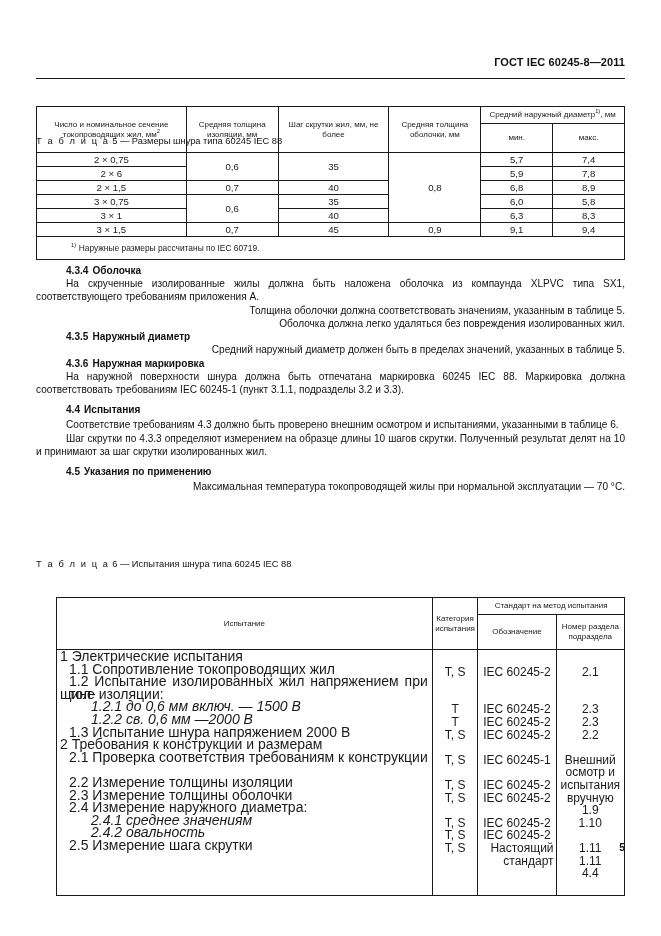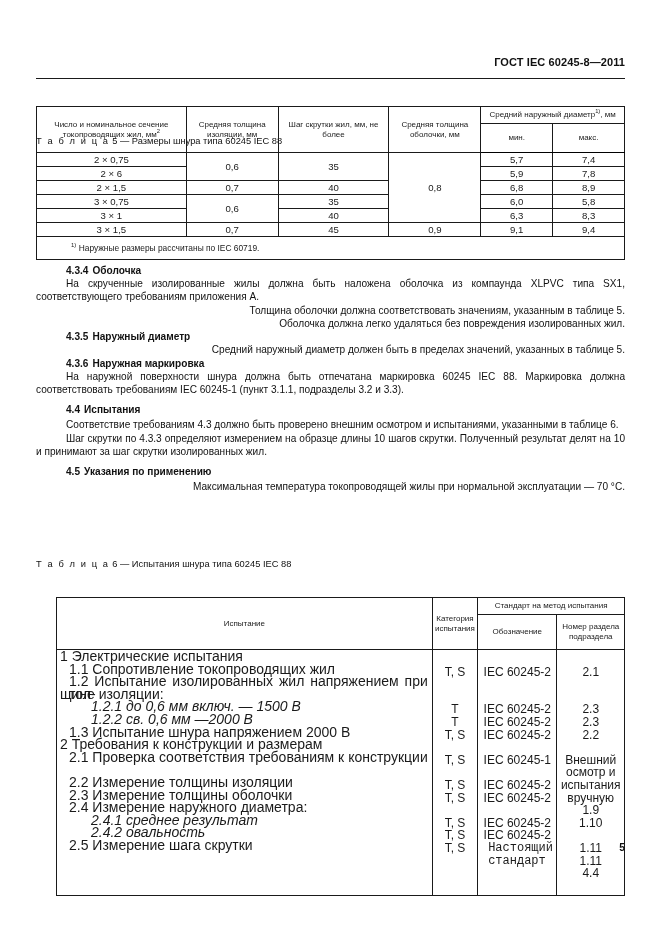--- a/index.html
+++ b/index.html
@@ -146,21 +146,21 @@
   }
   .rowline.blank { visibility: hidden; }
   .ind1 { padding-left: 9px; }
   .ind2 { padding-left: 31px; font-style: italic; }
   .colstack {
     display: block;
     font-size: 12px;
     line-height: 12.6px;
     text-align: center;
   }
-  .colstack.left-al { text-align: left; padding-left: 8px; font-family: Liberation Mono, monospace; }
+  .colstack.left-al { text-align: right; padding-left: 8px; }
 
   
   .pageno {
     position: absolute;
     left: 36px;
     top: 842px;
     width: 589px;
     text-align: right;
     font-size: 10.3px;
     font-weight: bold;
@@ -318,21 +318,21 @@
             <span class="rowline">щине изоляции:</span>
             <span class="rowline ind2">1.2.1 до 0,6 мм включ. — 1500 В</span>
             <span class="rowline ind2">1.2.2 св. 0,6 мм —2000 В</span>
             <span class="rowline ind1">1.3 Испытание шнура напряжением 2000 В</span>
             <span class="rowline">2 Требования к конструкции и размерам</span>
             <span class="rowline ind1">2.1 Проверка соответствия требованиям к конструкции</span>
             <span class="rowline blank">&nbsp;</span>
             <span class="rowline ind1">2.2 Измерение толщины изоляции</span>
             <span class="rowline ind1">2.3 Измерение толщины оболочки</span>
             <span class="rowline ind1">2.4 Измерение наружного диаметра:</span>
-            <span class="rowline ind2">2.4.1 среднее результат</span>
+            <span class="rowline ind2">2.4.1 среднее значениям</span>
             <span class="rowline ind2">2.4.2 овальность</span>
             <span class="rowline ind1">2.5 Измерение шага скрутки</span>
             <span class="rowline blank">&nbsp;</span>
           </td>
         <td class="cell-pad" style="vertical-align:top" id="t6-category">
             <span class="colstack">&nbsp;</span>
             <span class="colstack">T, S</span>
             <span class="colstack">&nbsp;</span>
             <span class="colstack">&nbsp;</span>
             <span class="colstack">T</span>

